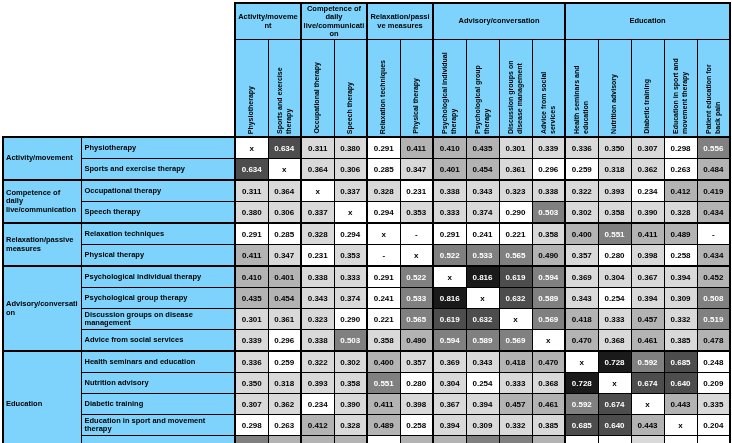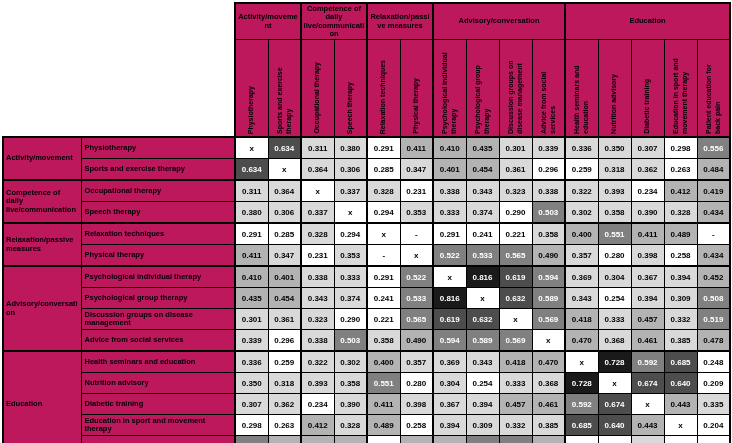--- a/index.html
+++ b/index.html
@@ -19,21 +19,21 @@
   table.matrix {
     border-collapse: collapse;
     table-layout: fixed;
     width: 727px;
   }
   th, td {
     border: 1px solid #000;
     padding: 0;
     overflow: hidden;
   }
-  th { font-weight: bold; background: #be185d; }
+  th { font-weight: bold; background: #7dd3fc; }
 
   .corner { border: none; background: #fff; }
 
   th.group-h {
     font-size: 7.5px;
     line-height: 1.1;
     text-align: center;
     vertical-align: middle;
     padding: 1px 1px;
     overflow-wrap: anywhere;

